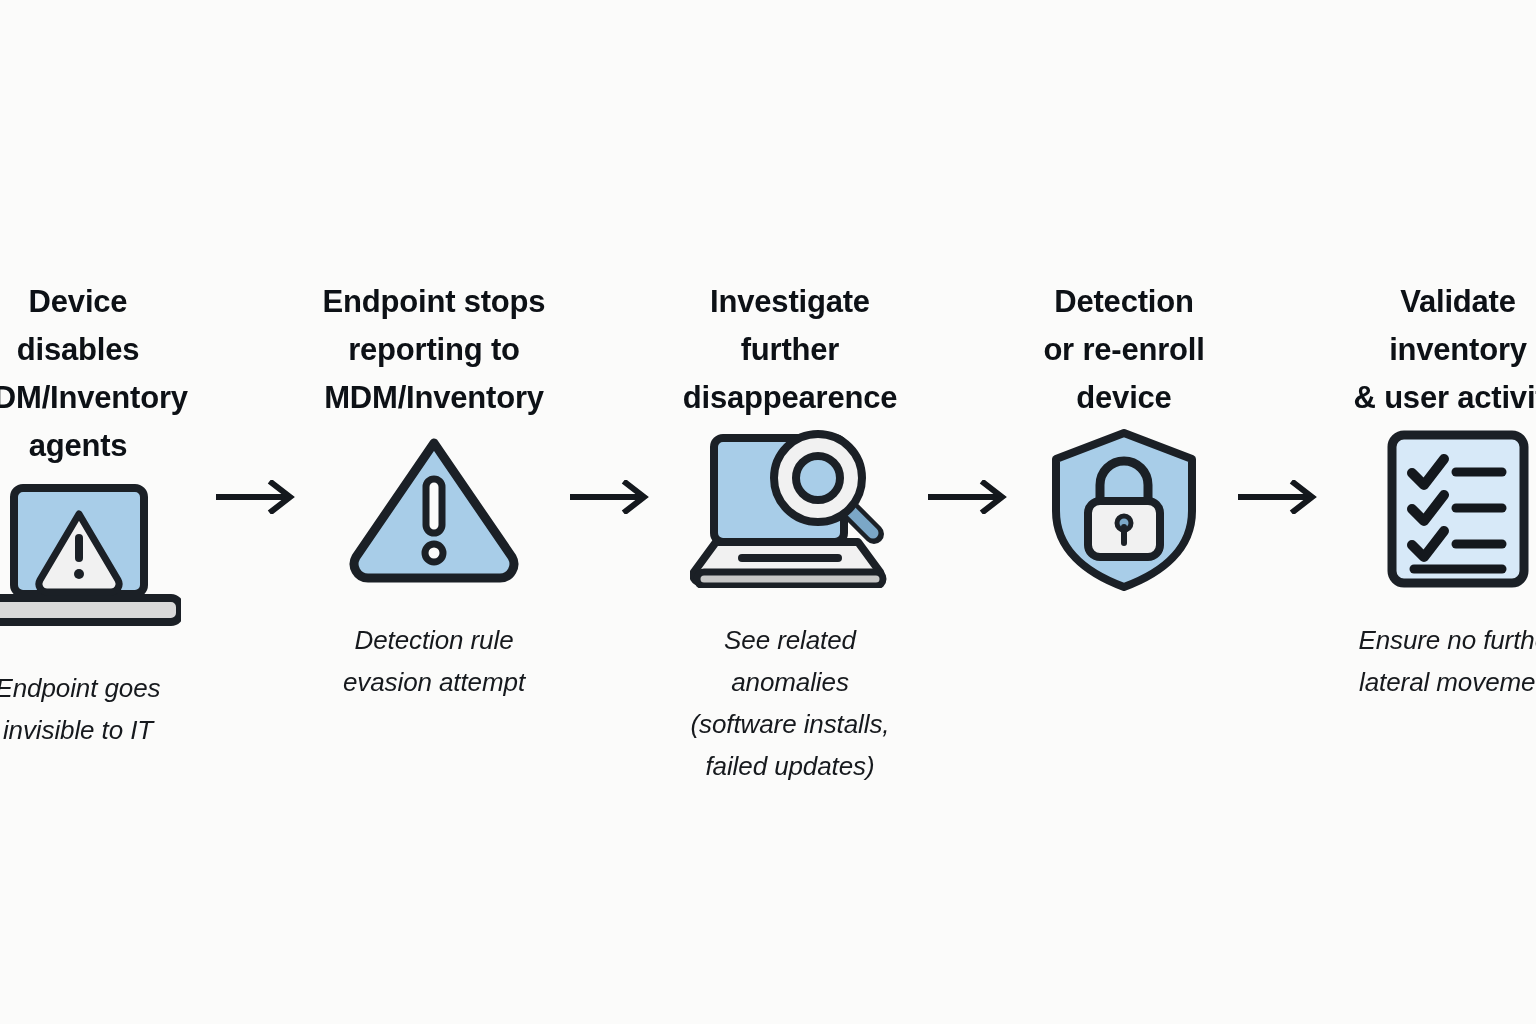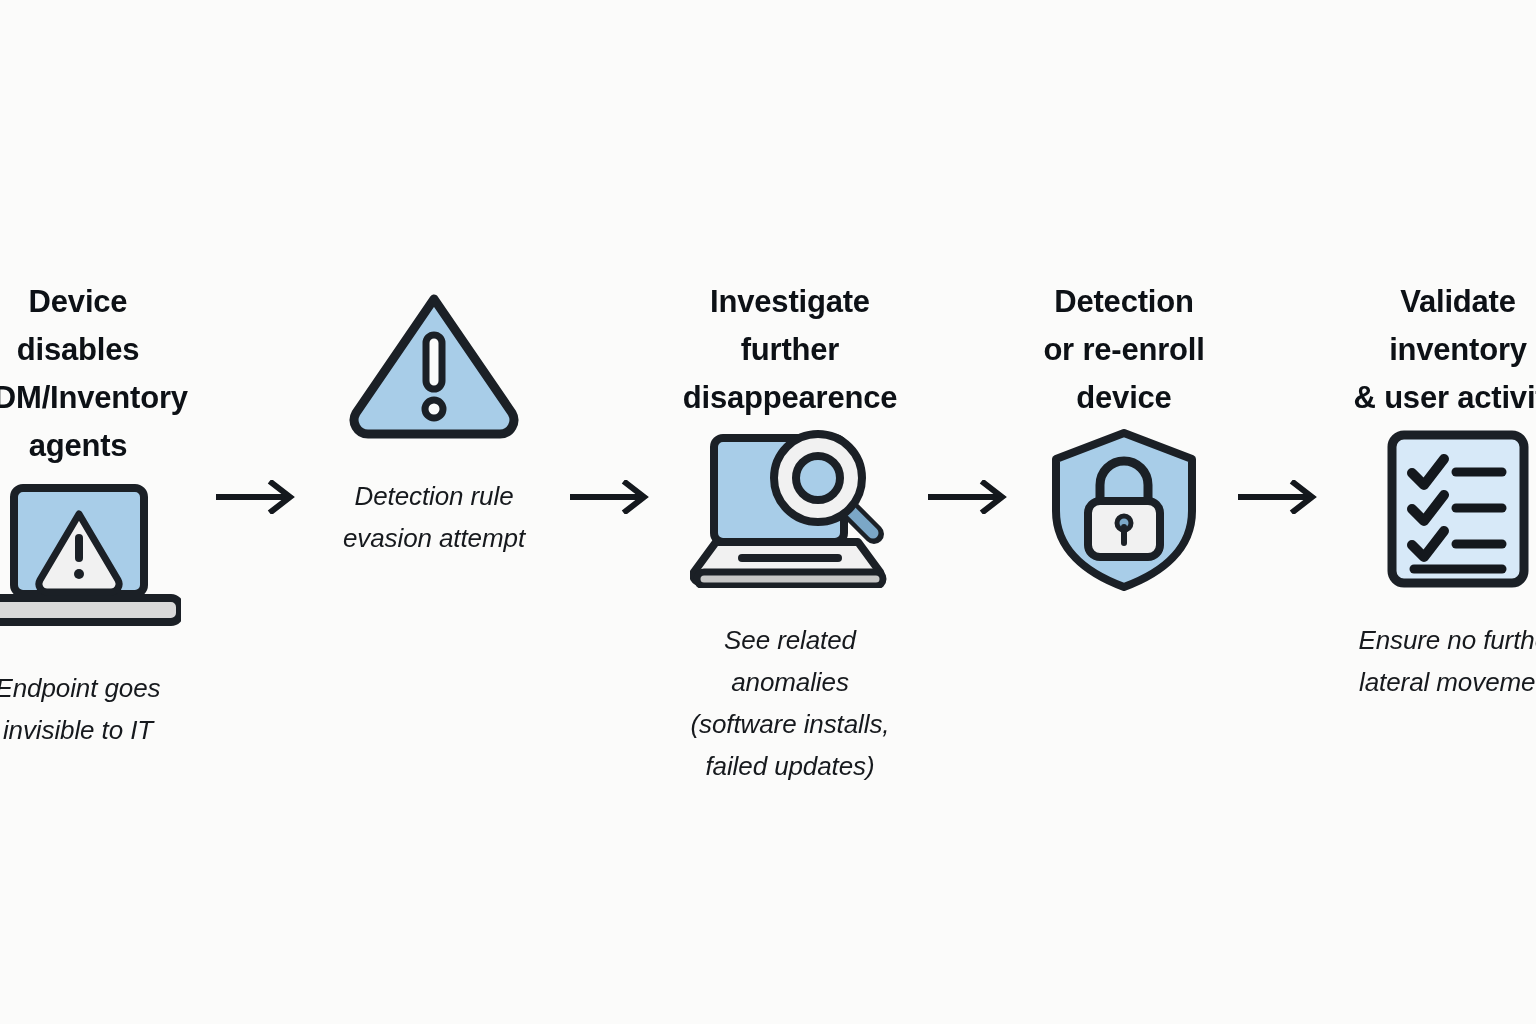--- a/index.html
+++ b/index.html
@@ -119,20 +119,23 @@
     <div class="arrow">
       <span>
         <svg width="86" height="34" viewBox="0 0 86 34">
           <line x1="2" y1="17" x2="72" y2="17" stroke="#14181d" stroke-width="6"></line>
           <polyline points="58,3 76,17 58,31" fill="none" stroke="#14181d" stroke-width="6" stroke-linecap="square" stroke-linejoin="miter"></polyline>
         </svg>
       </span>
     </div>
 
     <div class="step step-w2">
+      <div class="title">Endpoint stops
+reporting to
+MDM/Inventory</div>
       <div class="icon-wrap">
         <span>
           <svg width="180" height="152" viewBox="0 0 180 152">
             <path d="M90 10 L168 124 a14 14 0 0 1 -12 21 H24 a14 14 0 0 1 -12 -21 z" fill="#a8cde8" stroke="#1b2026" stroke-width="9" stroke-linejoin="round"></path>
             <rect x="82" y="46" width="16" height="54" rx="8" fill="#fbfbfa" stroke="#1b2026" stroke-width="7"></rect>
             <circle cx="90" cy="120" r="9" fill="#fbfbfa" stroke="#1b2026" stroke-width="7"></circle>
           </svg>
         </span>
       </div>
       <div class="caption">Detection rule

